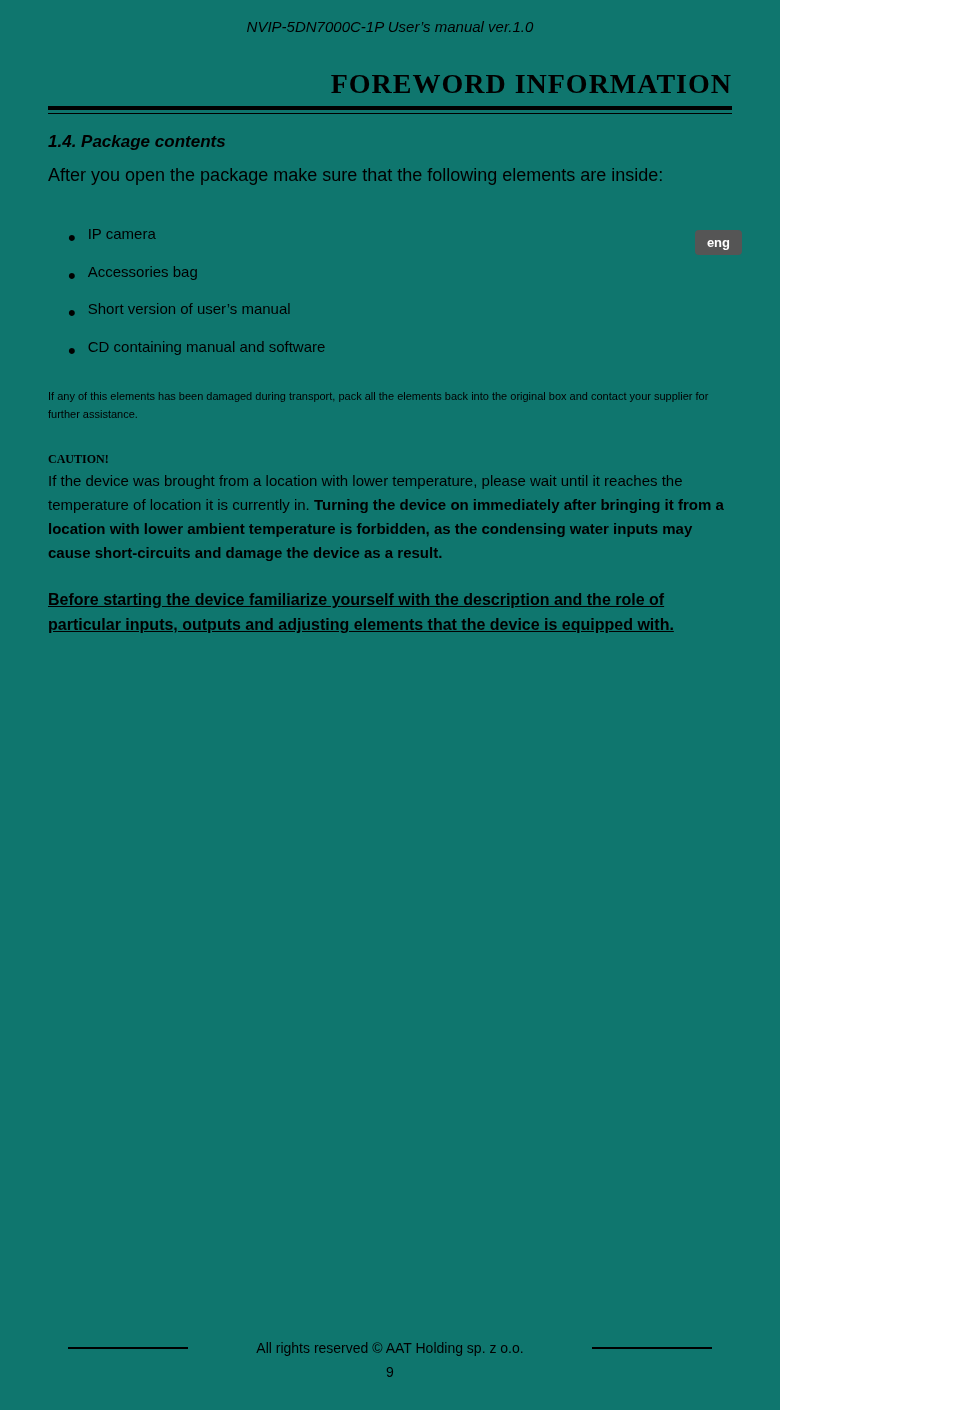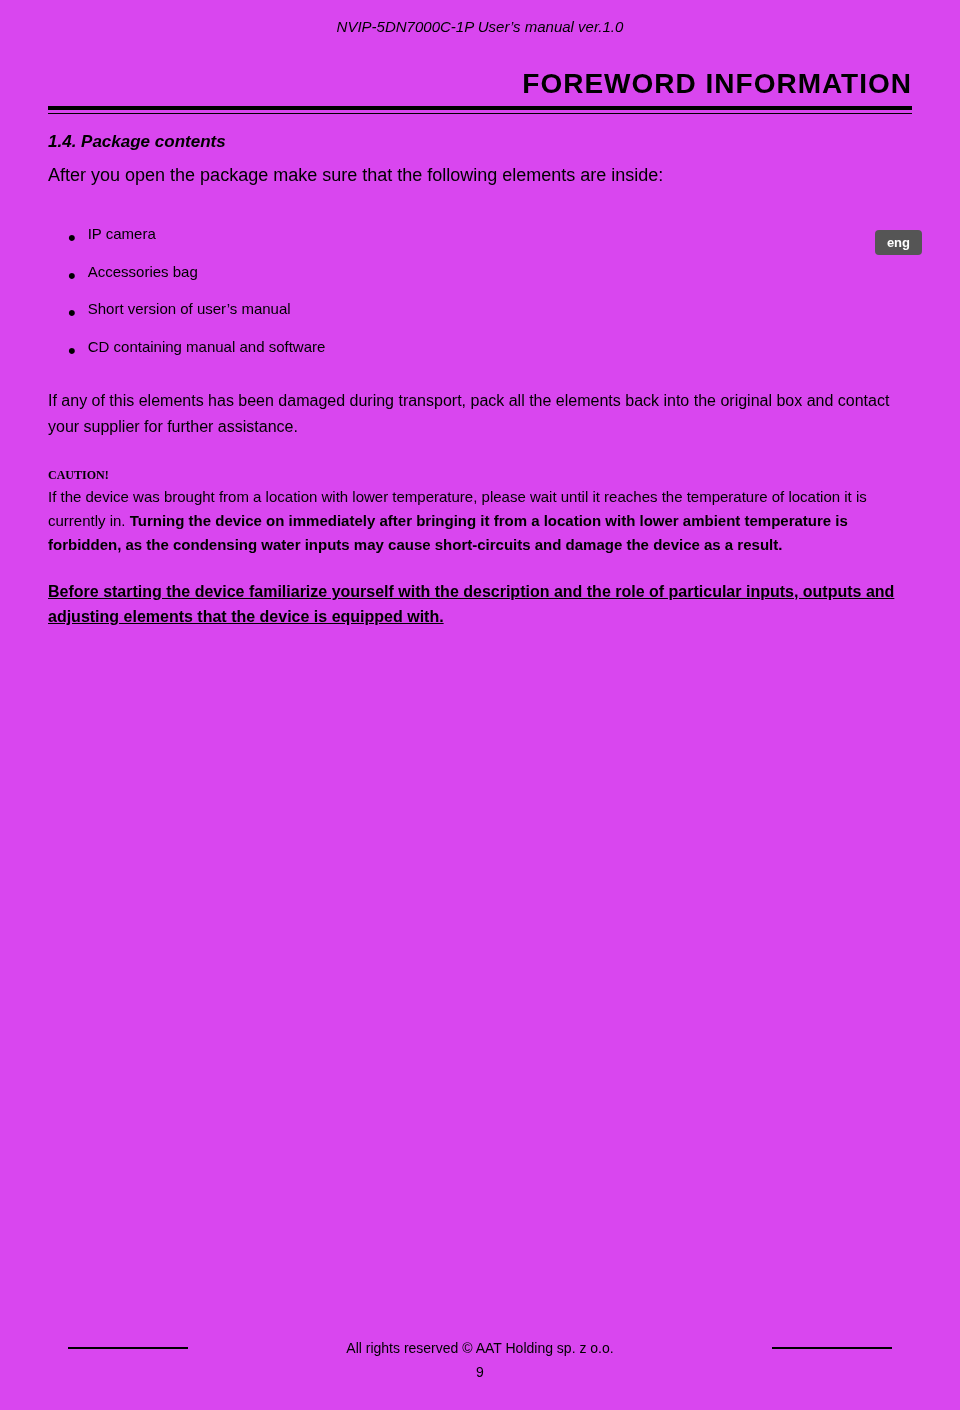--- a/index.html
+++ b/index.html
@@ -11,23 +11,23 @@
     body {
       background: #ffffff;
       font-family: "Times New Roman", Times, serif;
       width: 960px;
       min-height: 1410px;
       position: relative;
       color: #000000;
     }
 
     .page {
-      width: 960px;
+      width: 780px;
       min-height: 1410px;
-      background: #d946ef;
+      background: #0f766e;
       position: relative;
       padding: 0 48px;
     }
 
     
     .page-header {
       text-align: center;
       padding-top: 18px;
       padding-bottom: 8px;
     }
@@ -42,21 +42,21 @@
     .foreword-title-area {
       display: flex;
       justify-content: flex-end;
       padding-top: 24px;
       padding-bottom: 6px;
     }
 
     .foreword-title {
       font-size: 28px;
       font-weight: bold;
-      font-family: Liberation Sans, sans-serif;
+      font-family: Liberation Serif, serif;
       letter-spacing: 1px;
     }
 
     
     .top-rule {
       border: none;
       border-top: 4px solid #000;
       margin-bottom: 0;
     }
 
@@ -122,21 +122,21 @@
       padding: 5px 12px;
       border-radius: 4px;
     }
 
     .main-content-row {
       position: relative;
     }
 
     
     .damage-note {
-      font-size: 16px;
+      font-size: 11px;
       font-family: Arial, sans-serif;
       line-height: 1.6;
       margin-bottom: 28px;
       margin-top: 10px;
     }
 
     
     .caution-heading {
       font-size: 12px;
       font-weight: bold;

